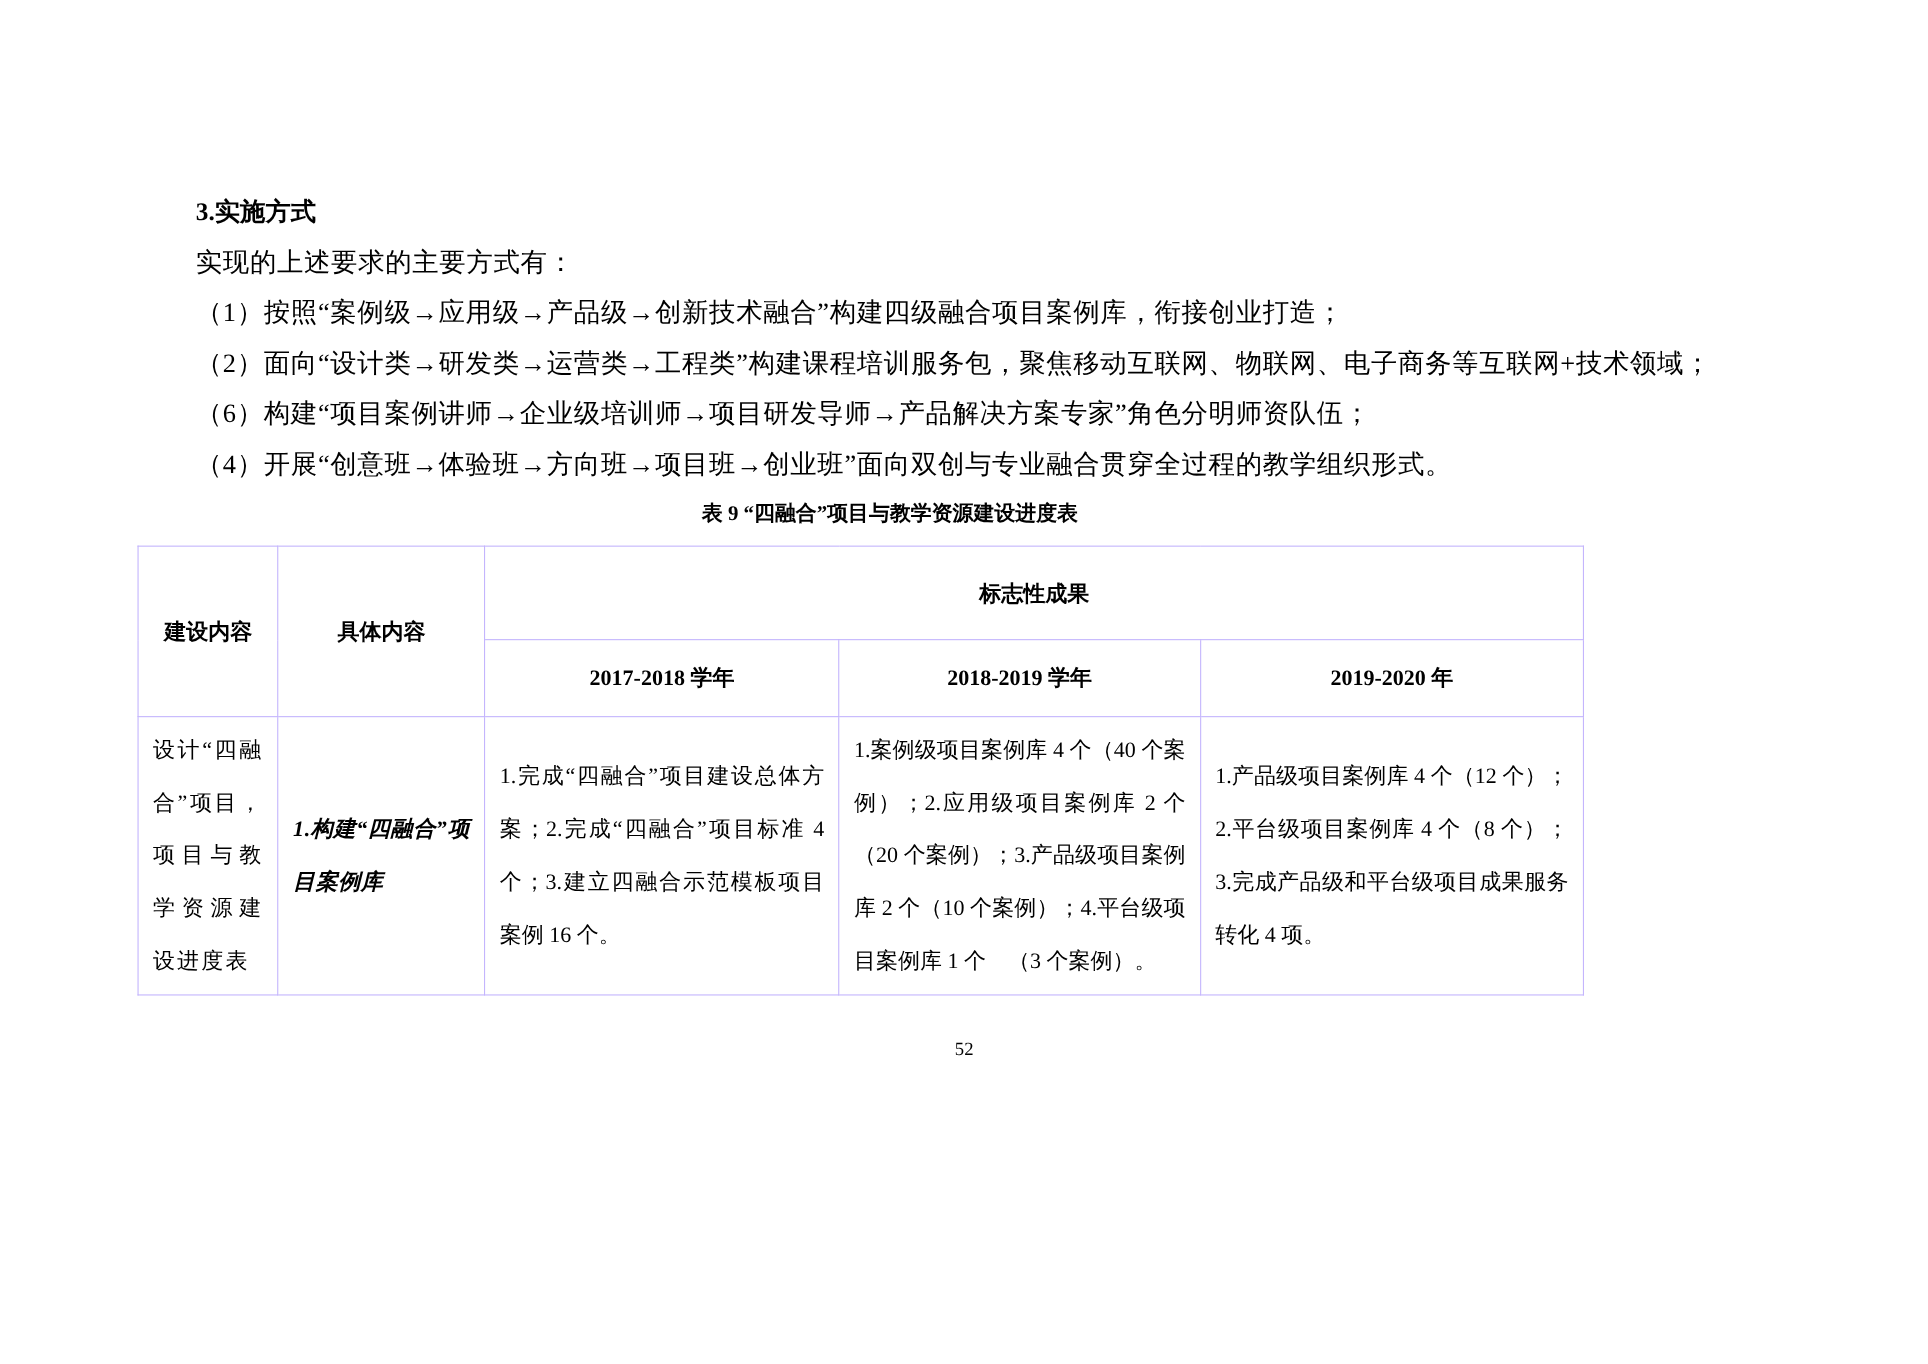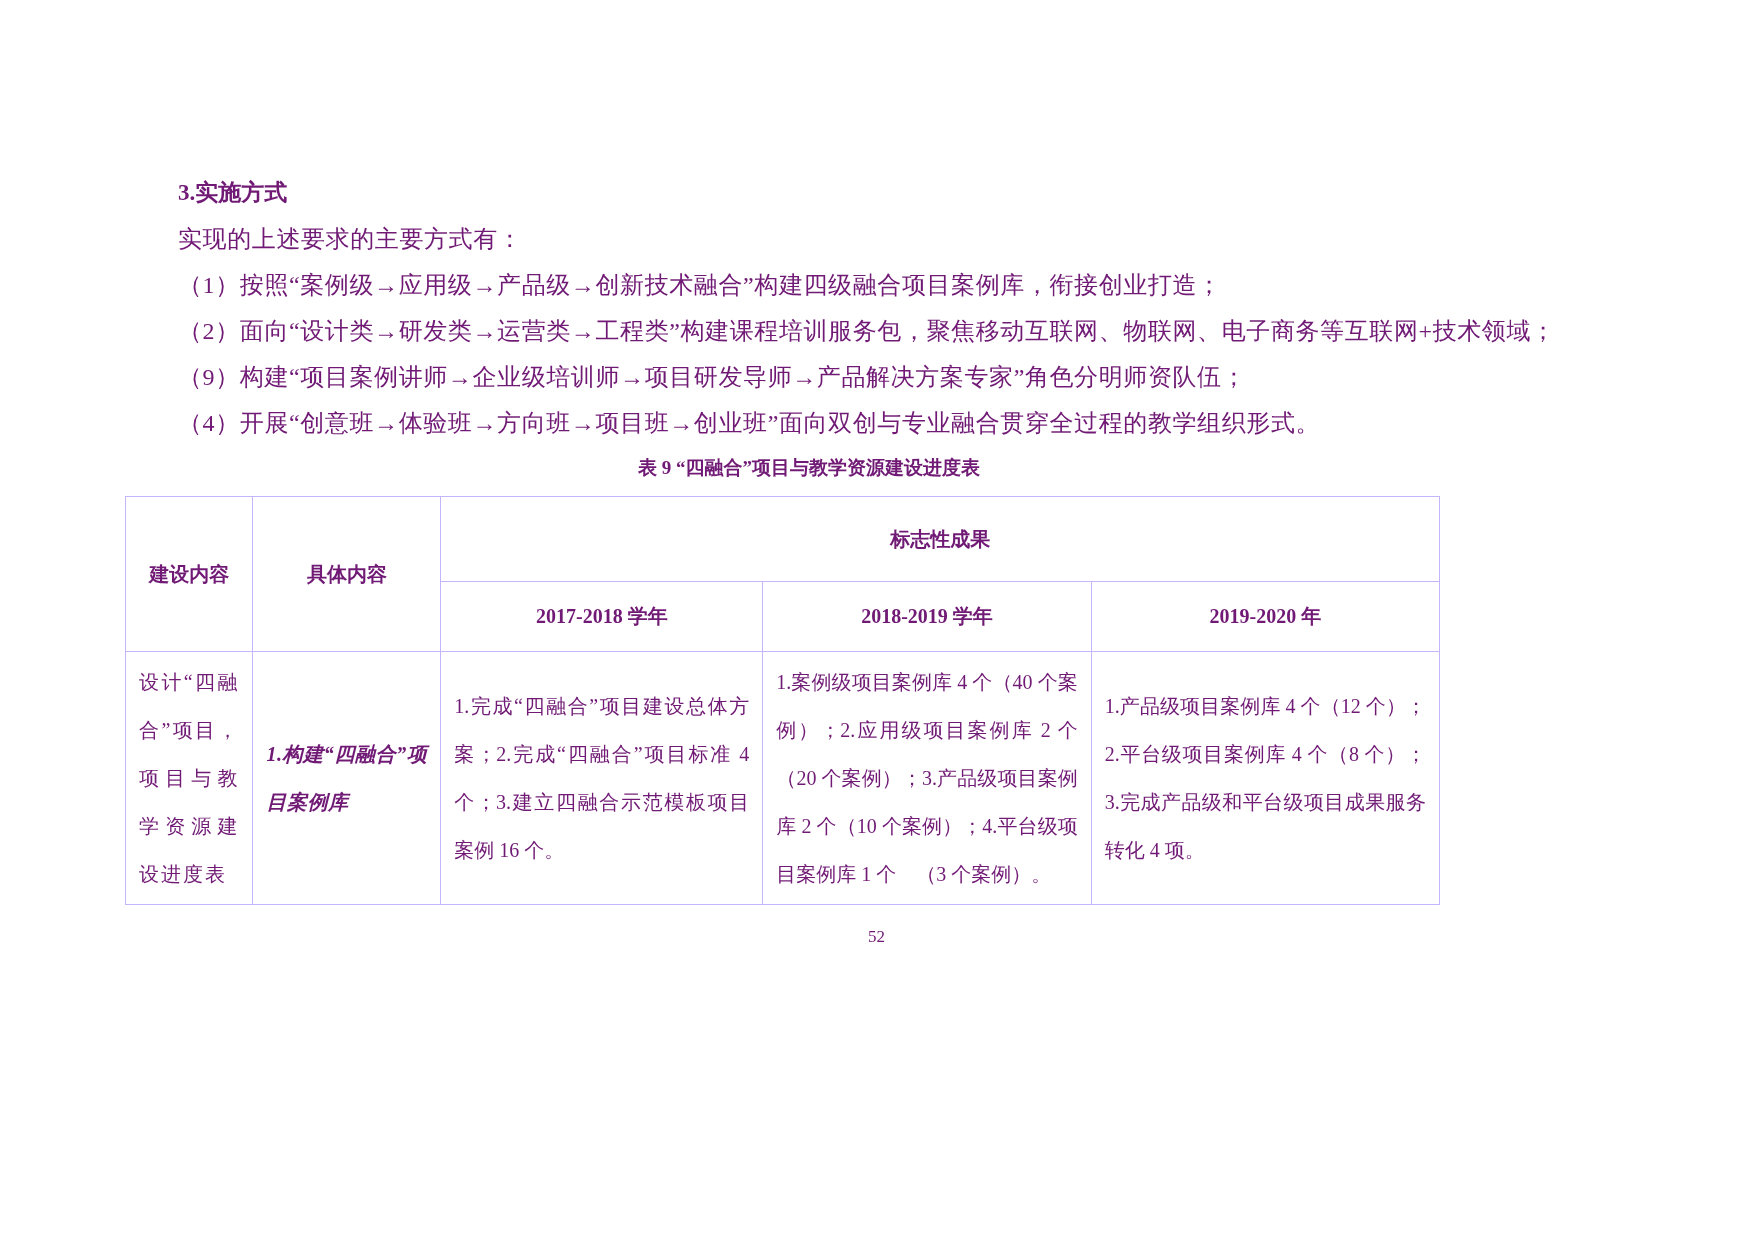--- a/index.html
+++ b/index.html
@@ -1,20 +1,20 @@
 <!DOCTYPE html>
 <html><head>
 <meta charset="utf-8">
 <style>
   html, body { margin: 0; padding: 0; background: #ffffff; }
   .page {
     width: 1753px;
     height: 1102px;
     background: #ffffff;
-    color: #701a75;
+    color: #000000;
     font-family: "Liberation Serif", "DejaVu Serif", serif;
     box-sizing: border-box;
     padding-top: 170px;
     overflow: hidden;
     position: relative;
   }
   .sec-heading {
     font-size: 23px;
     font-weight: bold;
     line-height: 46px;
@@ -63,39 +63,39 @@
     text-align: justify;
   }
   td.cell-build { letter-spacing: 2px; }
   td.cell-detail {
     font-weight: bold;
     text-align: left;
     letter-spacing: 0.5px;
     font-style: italic;
   }
   .page-number {
-    margin-top: 22px;
+    margin-top: 39px;
     width: 1753px;
     text-align: center;
     font-size: 17px;
     line-height: 20px;
   }
 </style>
 </head>
 <body>
 
 <div class="page">
 
   <div class="sec-heading">3.实施方式</div>
 
   <div class="body-line">实现的上述要求的主要方式有：</div>
 
   <div class="body-line">（1）按照“案例级→应用级→产品级→创新技术融合”构建四级融合项目案例库，衔接创业打造；</div>
   <div class="body-line">（2）面向“设计类→研发类→运营类→工程类”构建课程培训服务包，聚焦移动互联网、物联网、电子商务等互联网+技术领域；</div>
-  <div class="body-line">（9）构建“项目案例讲师→企业级培训师→项目研发导师→产品解决方案专家”角色分明师资队伍；</div>
+  <div class="body-line">（6）构建“项目案例讲师→企业级培训师→项目研发导师→产品解决方案专家”角色分明师资队伍；</div>
   <div class="body-line">（4）开展“创意班→体验班→方向班→项目班→创业班”面向双创与专业融合贯穿全过程的教学组织形式。</div>
 
 
   <div class="table-caption">表 9 “四融合”项目与教学资源建设进度表</div>
 
   <table class="progress">
     <colgroup>
       <col style="width:9.7%">
       <col style="width:14.3%">
       <col style="width:24.5%">

